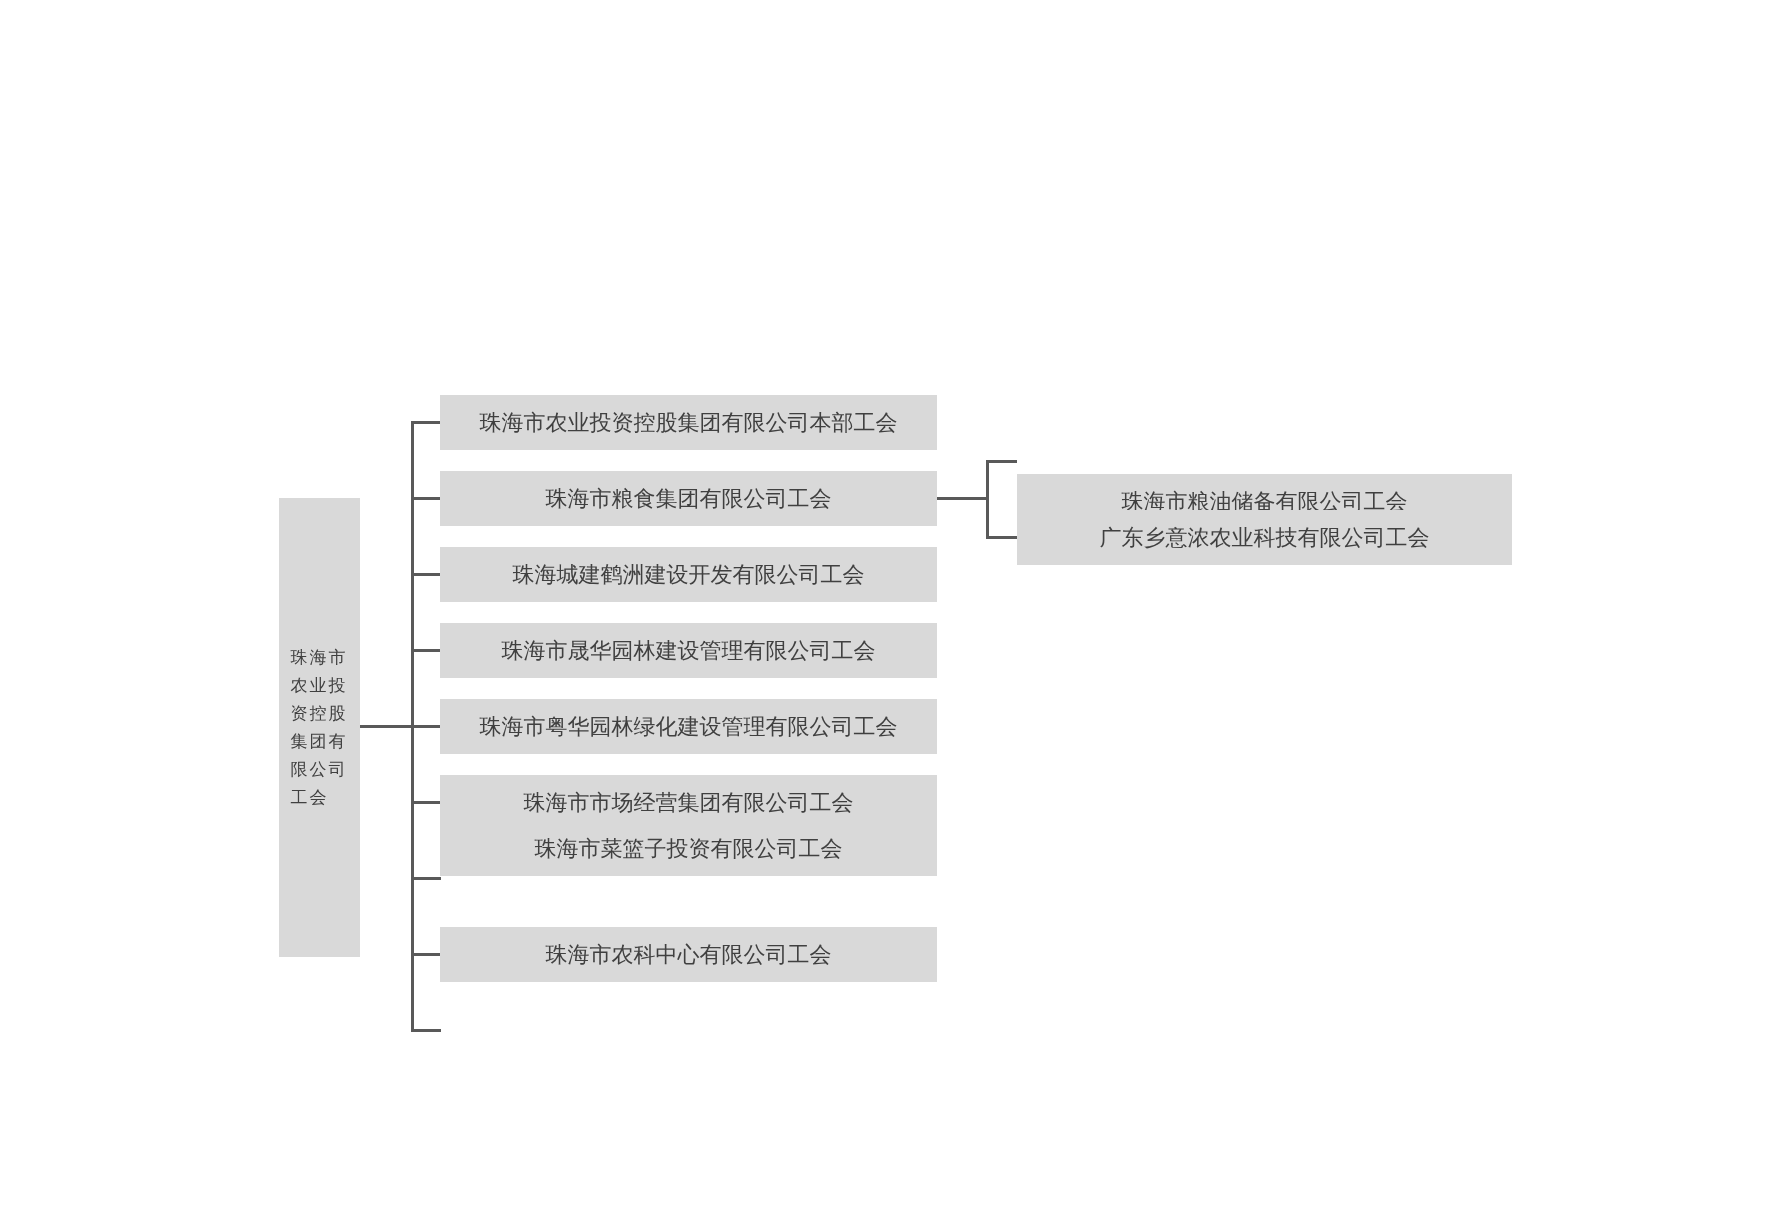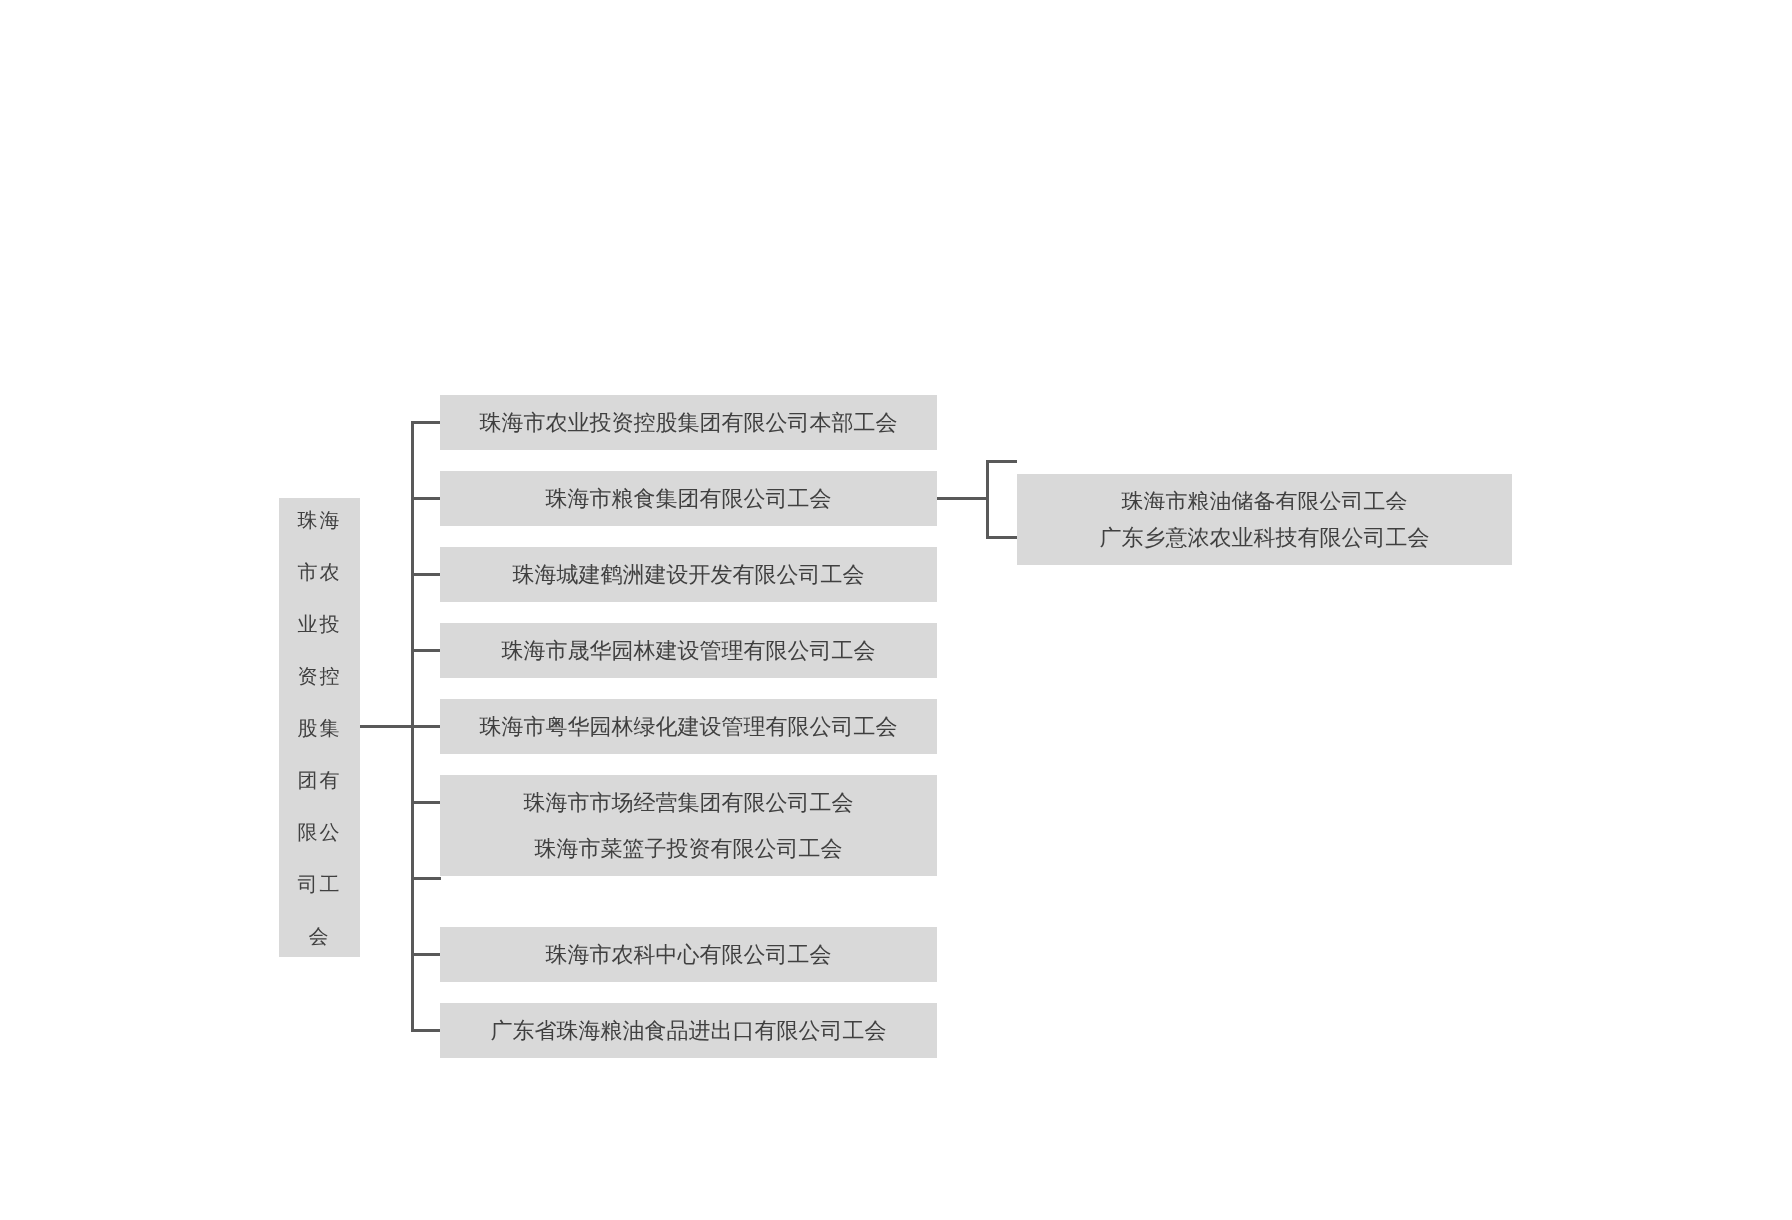--- a/index.html
+++ b/index.html
@@ -37,25 +37,25 @@
     display:flex;
     align-items:center;
     justify-content:center;
     text-align:center;
   }
   .root-box{
     left:279px; top:498px; width:81px; height:459px;
   }
   .root-box .vtext{
     width:58px;
-    font-size:20px;
-    line-height:52px;
+    font-size:17px;
+    line-height:28px;
     letter-spacing:2px;
     word-break:break-all;
-    text-align:center;
+    text-align:left;
   }
   .branch-box{
     left:440px; width:497px; height:55px;
     font-size:22px;
     white-space:nowrap;
   }
   .child-box{
     left:1017px; width:495px; height:55px;
     font-size:22px;
     white-space:nowrap;
@@ -90,21 +90,20 @@
   <div class="line" style="left:411px;top:1029px;width:30px;height:3px;"></div>
 
   <div class="box branch-box" style="top:395px;">珠海市农业投资控股集团有限公司本部工会</div>
   <div class="box branch-box" style="top:471px;">珠海市粮食集团有限公司工会</div>
   <div class="box branch-box" style="top:547px;">珠海城建鹤洲建设开发有限公司工会</div>
   <div class="box branch-box" style="top:623px;">珠海市晟华园林建设管理有限公司工会</div>
   <div class="box branch-box" style="top:699px;">珠海市粤华园林绿化建设管理有限公司工会</div>
   <div class="box branch-box" style="top:775px;">珠海市市场经营集团有限公司工会</div>
   <div class="box branch-box" style="top:821px;">珠海市菜篮子投资有限公司工会</div>
   <div class="box branch-box" style="top:927px;">珠海市农科中心有限公司工会</div>
-  <div class="box branch-box" style="top:1003px;">广东省珠海粮油食品进出口有限公司工会</div>
 
   <div class="line" style="left:937px;top:497px;width:52px;height:3px;"></div>
 
   <div class="line" style="left:986px;top:460px;width:3px;height:79px;"></div>
 
   <div class="line" style="left:986px;top:460px;width:31px;height:3px;"></div>
   <div class="line" style="left:986px;top:536px;width:31px;height:3px;"></div>
 
   <div class="box child-box" style="top:434px;margin-top:40px;">珠海市粮油储备有限公司工会</div>
   <div class="box child-box" style="top:510px;">广东乡意浓农业科技有限公司工会</div>

